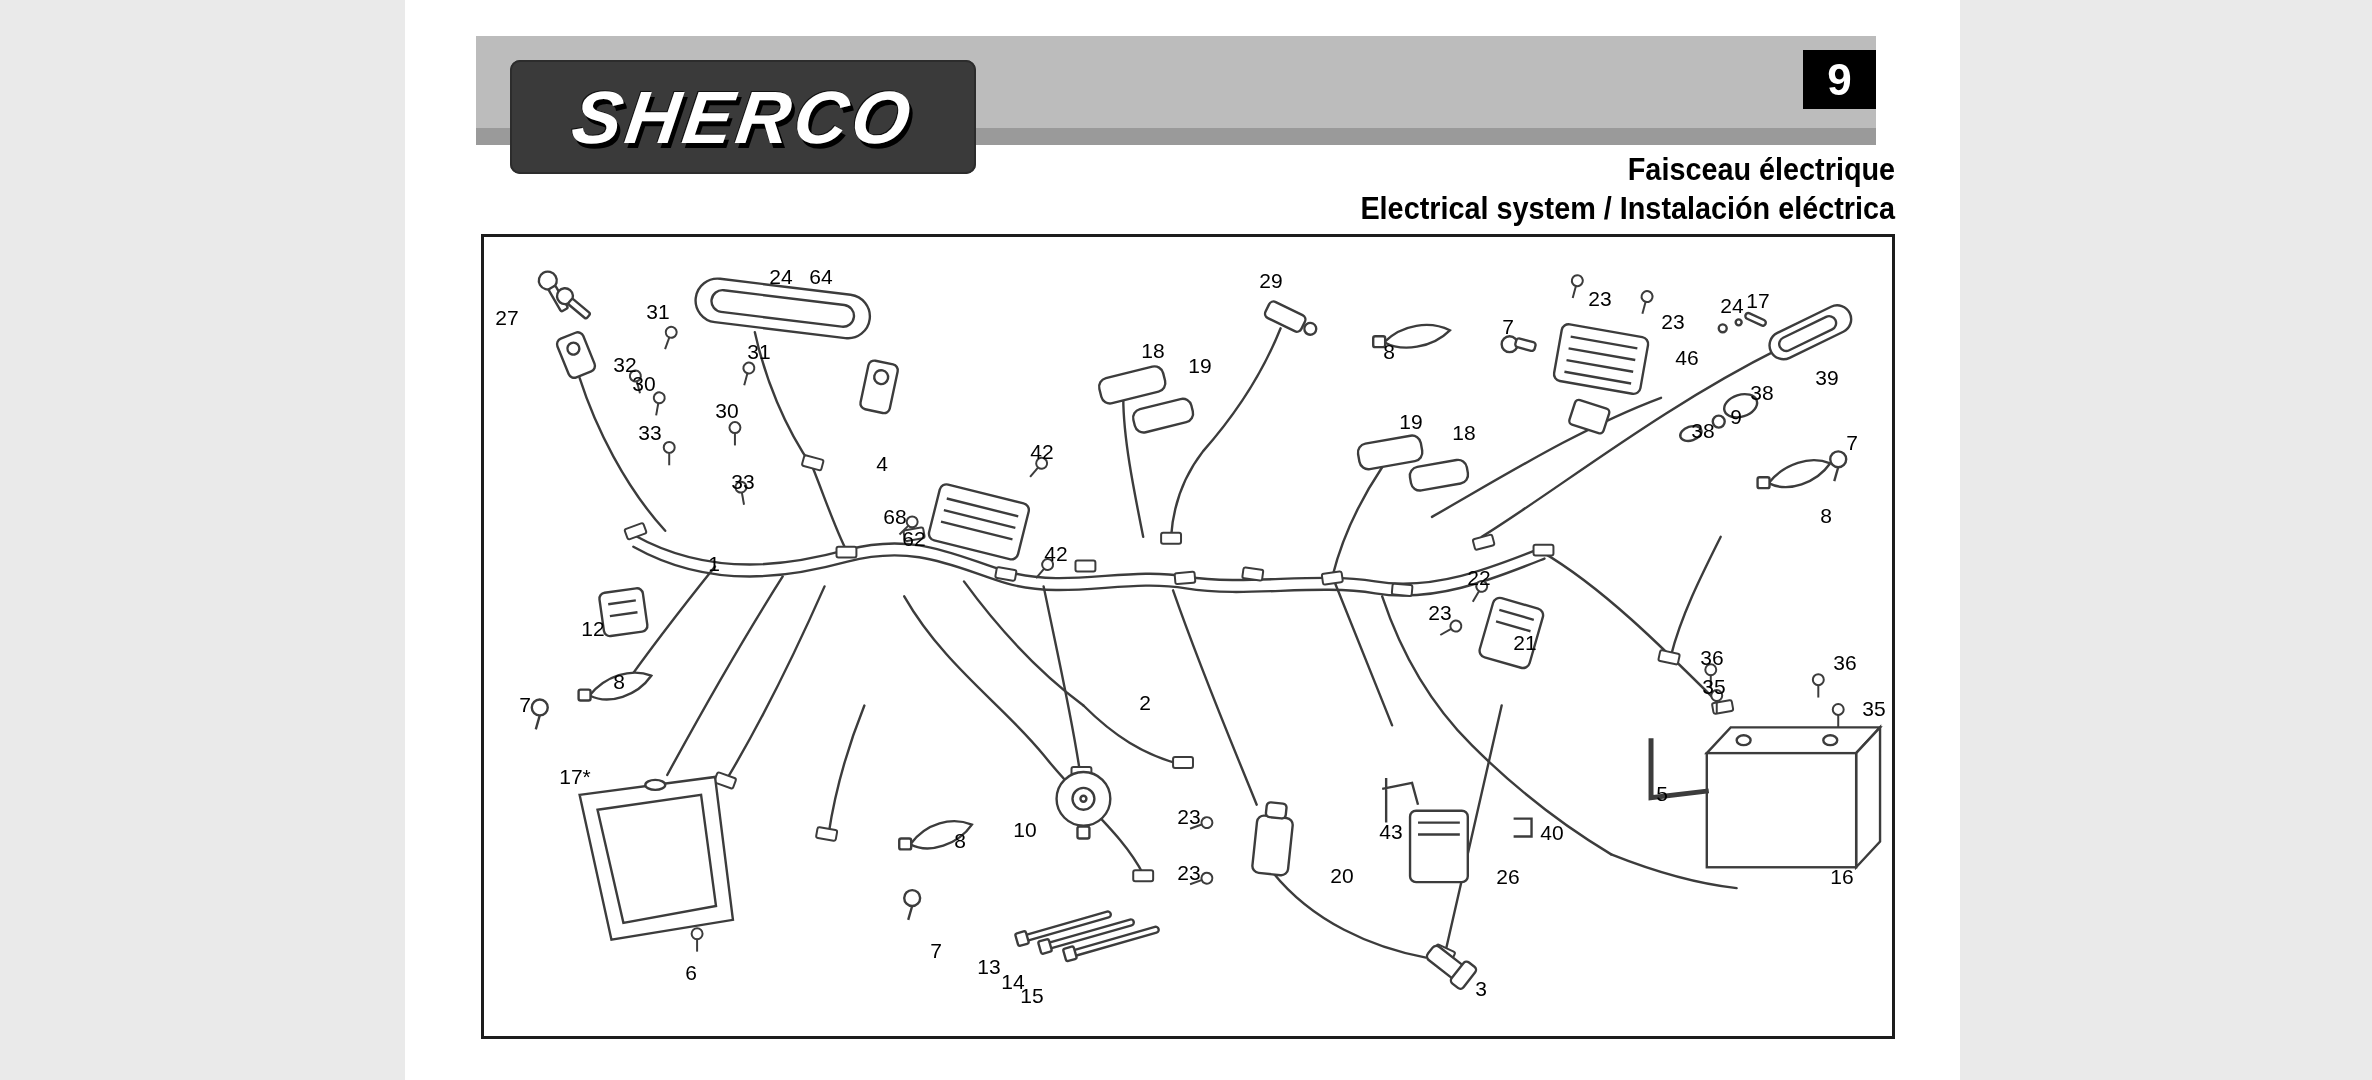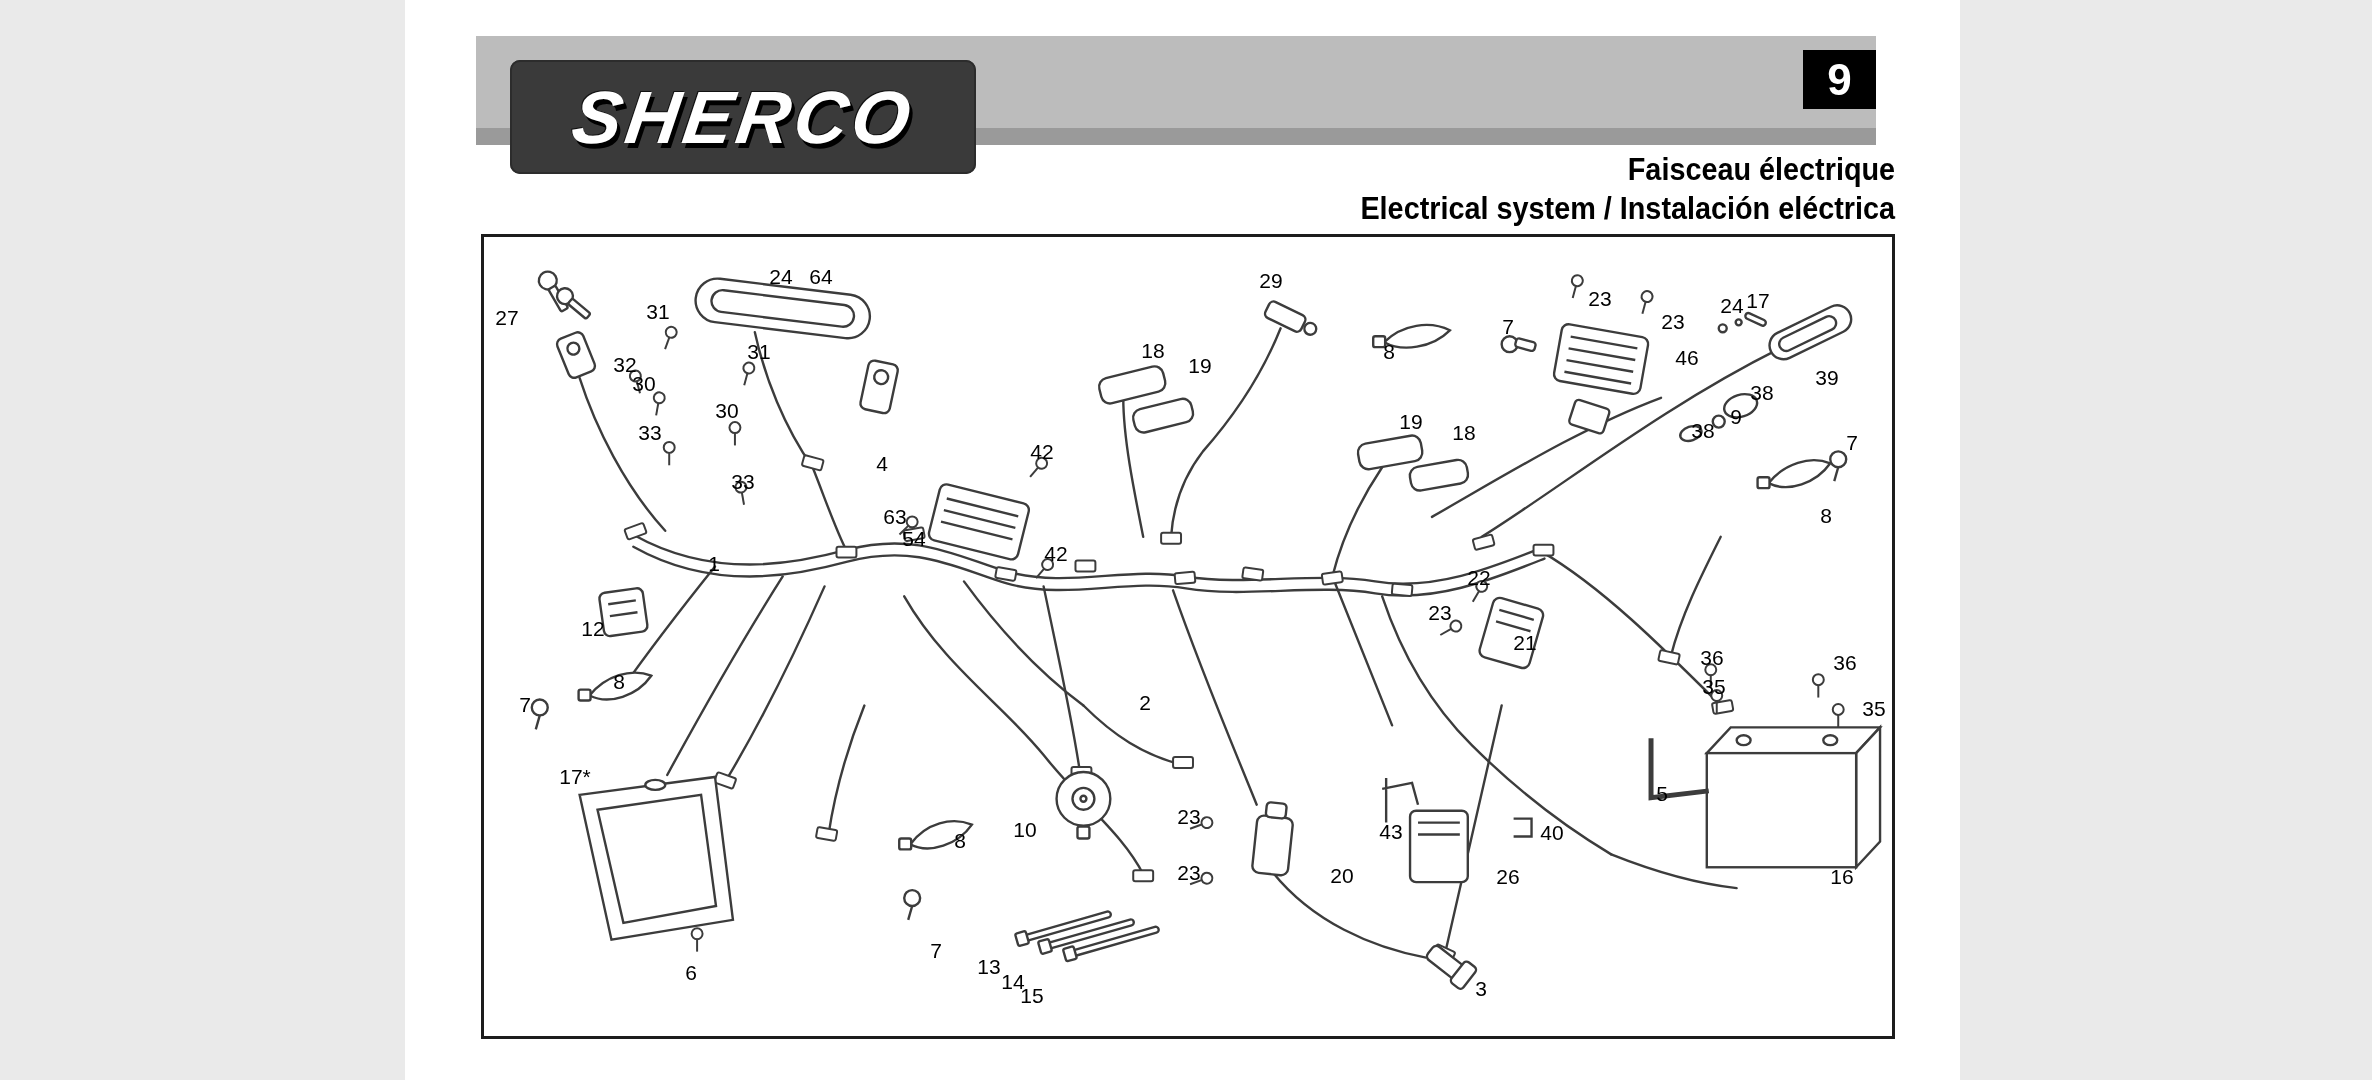--- a/index.html
+++ b/index.html
@@ -319,22 +319,22 @@
         <span class="callout" style="left: 1274px; top: 64px;">17</span>
         <span class="callout" style="left: 1343px; top: 141px;">39</span>
         <span class="callout" style="left: 1278px; top: 156px;">38</span>
         <span class="callout" style="left: 1252px; top: 180px;">9</span>
         <span class="callout" style="left: 1219px; top: 194px;">38</span>
         <span class="callout" style="left: 1368px; top: 206px;">7</span>
         <span class="callout" style="left: 927px; top: 185px;">19</span>
         <span class="callout" style="left: 980px; top: 196px;">18</span>
         <span class="callout" style="left: 1342px; top: 279px;">8</span>
         <span class="callout" style="left: 558px; top: 215px;">42</span>
-        <span class="callout" style="left: 411px; top: 280px;">63</span>
-        <span class="callout" style="left: 430px; top: 302px;">54</span>
+        <span class="callout" style="left: 411px; top: 280px;">68</span>
+        <span class="callout" style="left: 430px; top: 302px;">62</span>
         <span class="callout" style="left: 572px; top: 317px;">42</span>
         <span class="callout" style="left: 230px; top: 327px;">1</span>
         <span class="callout" style="left: 109px; top: 392px;">12</span>
         <span class="callout" style="left: 995px; top: 341px;">22</span>
         <span class="callout" style="left: 956px; top: 376px;">23</span>
         <span class="callout" style="left: 1041px; top: 406px;">21</span>
         <span class="callout" style="left: 1228px; top: 421px;">36</span>
         <span class="callout" style="left: 1230px; top: 450px;">35</span>
         <span class="callout" style="left: 1361px; top: 426px;">36</span>
         <span class="callout" style="left: 1390px; top: 472px;">35</span>

